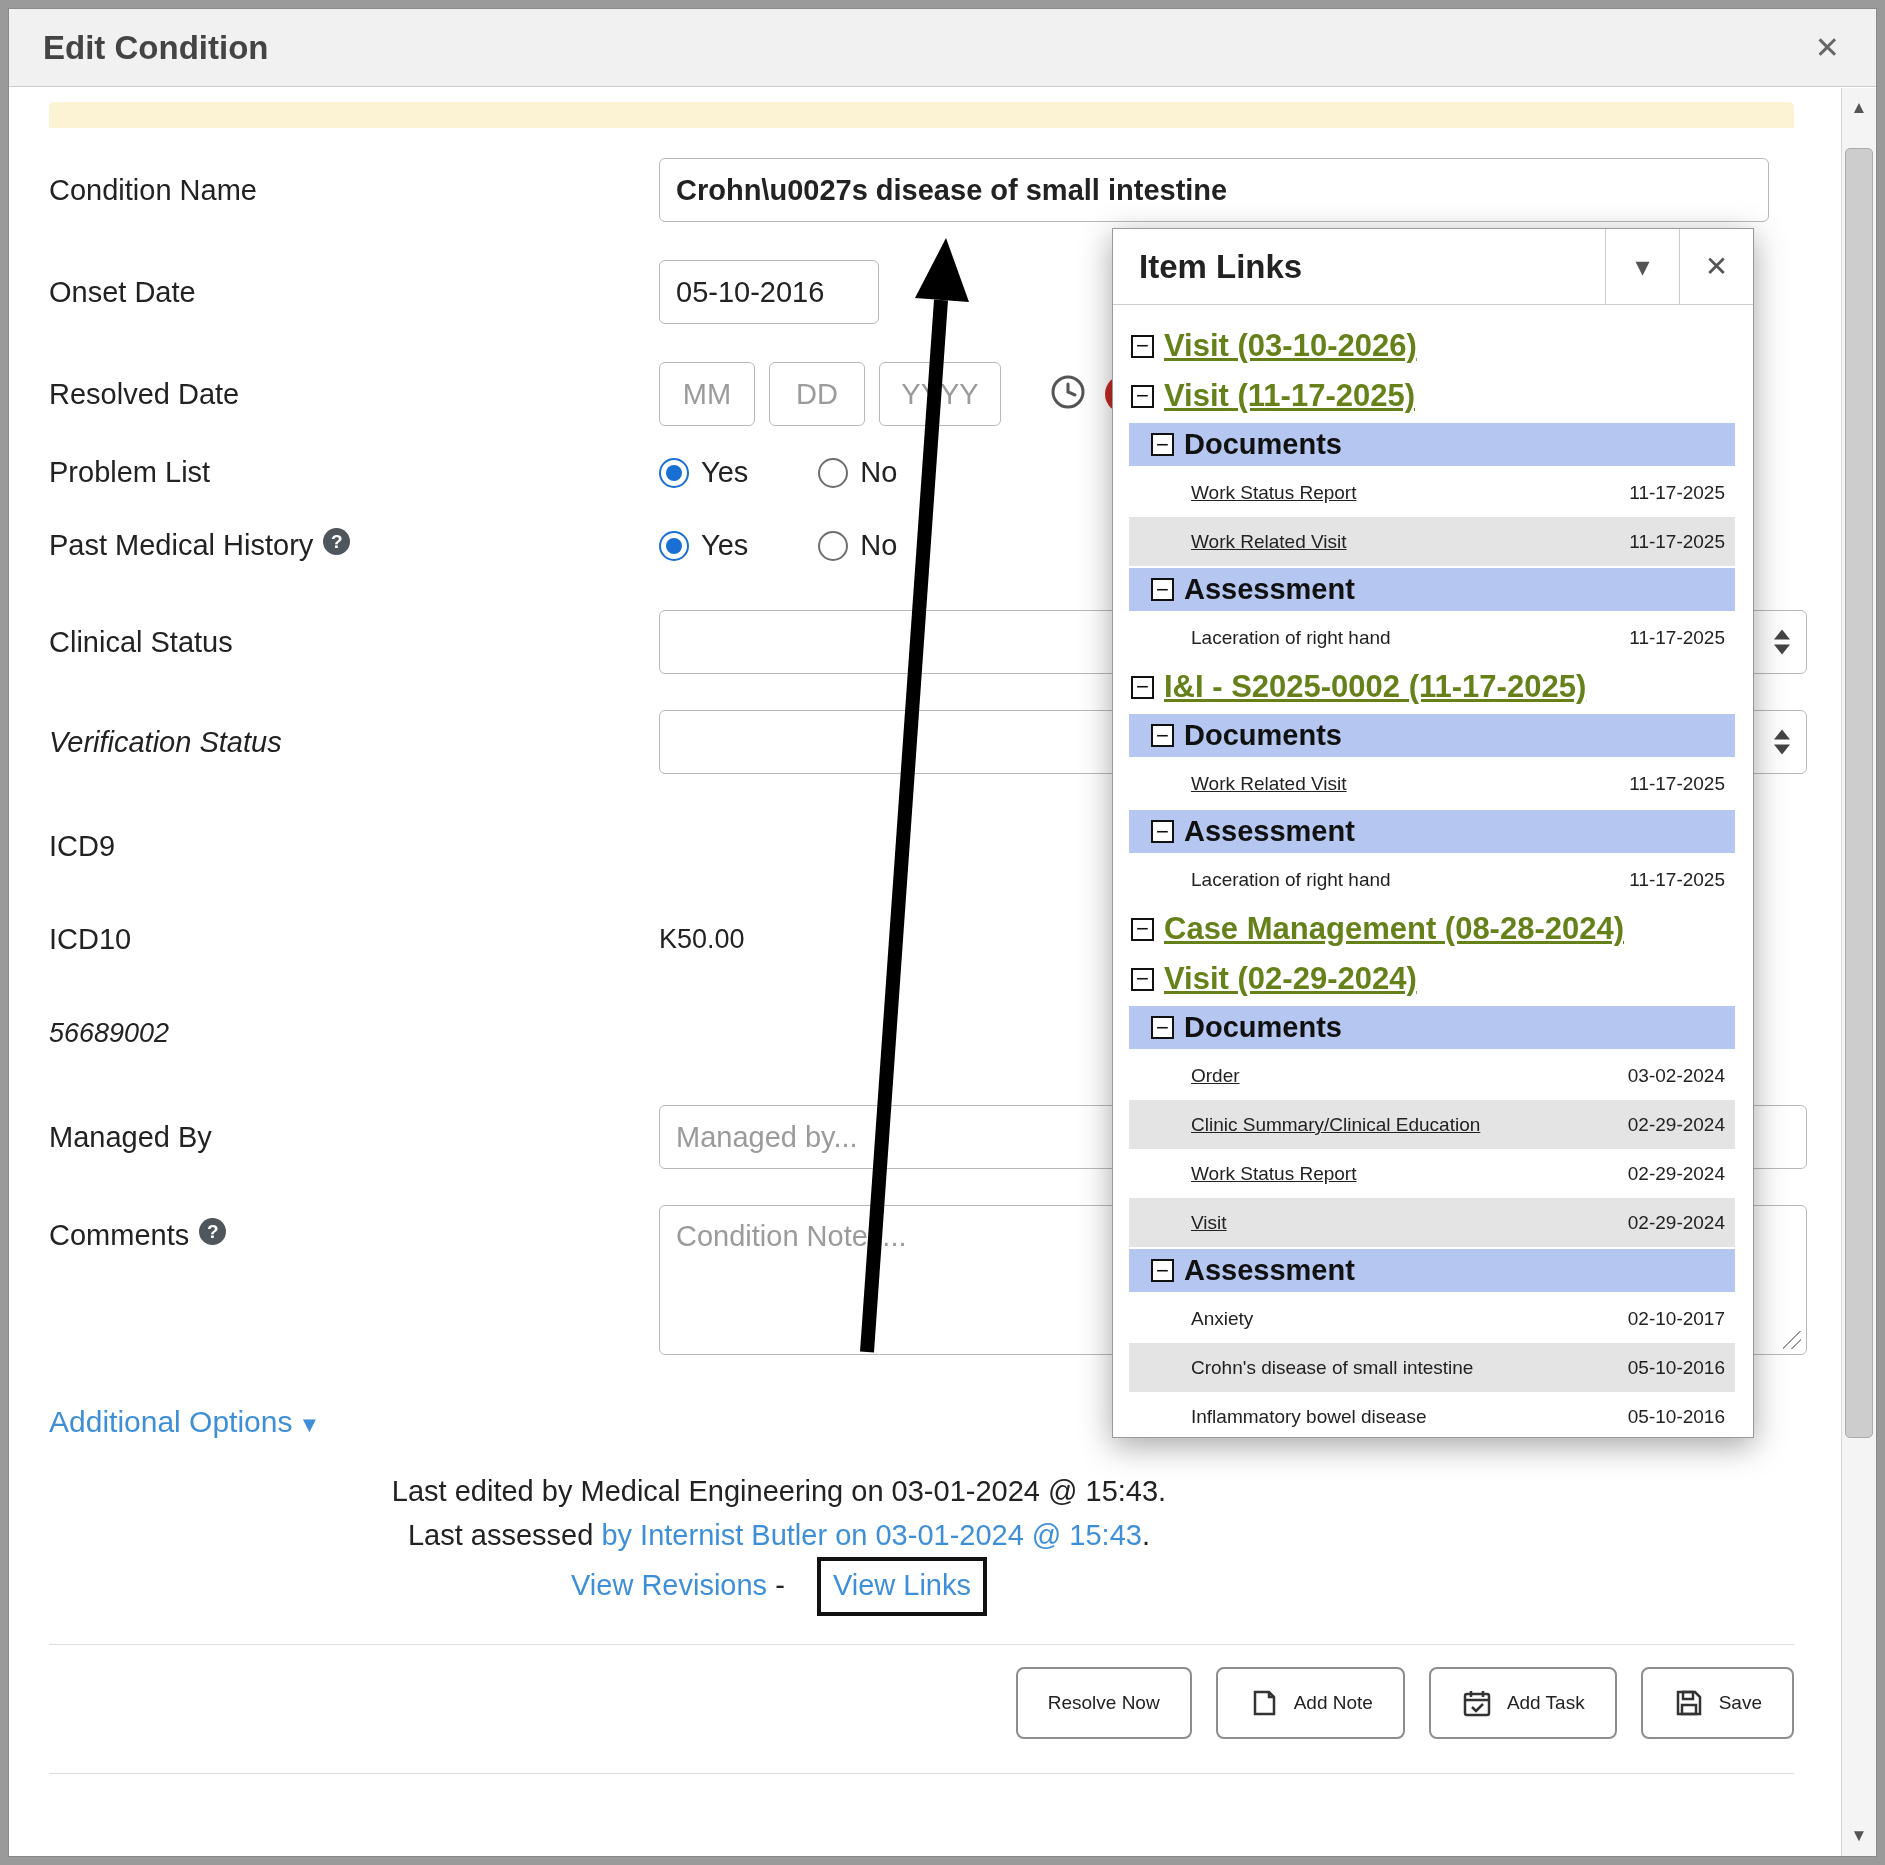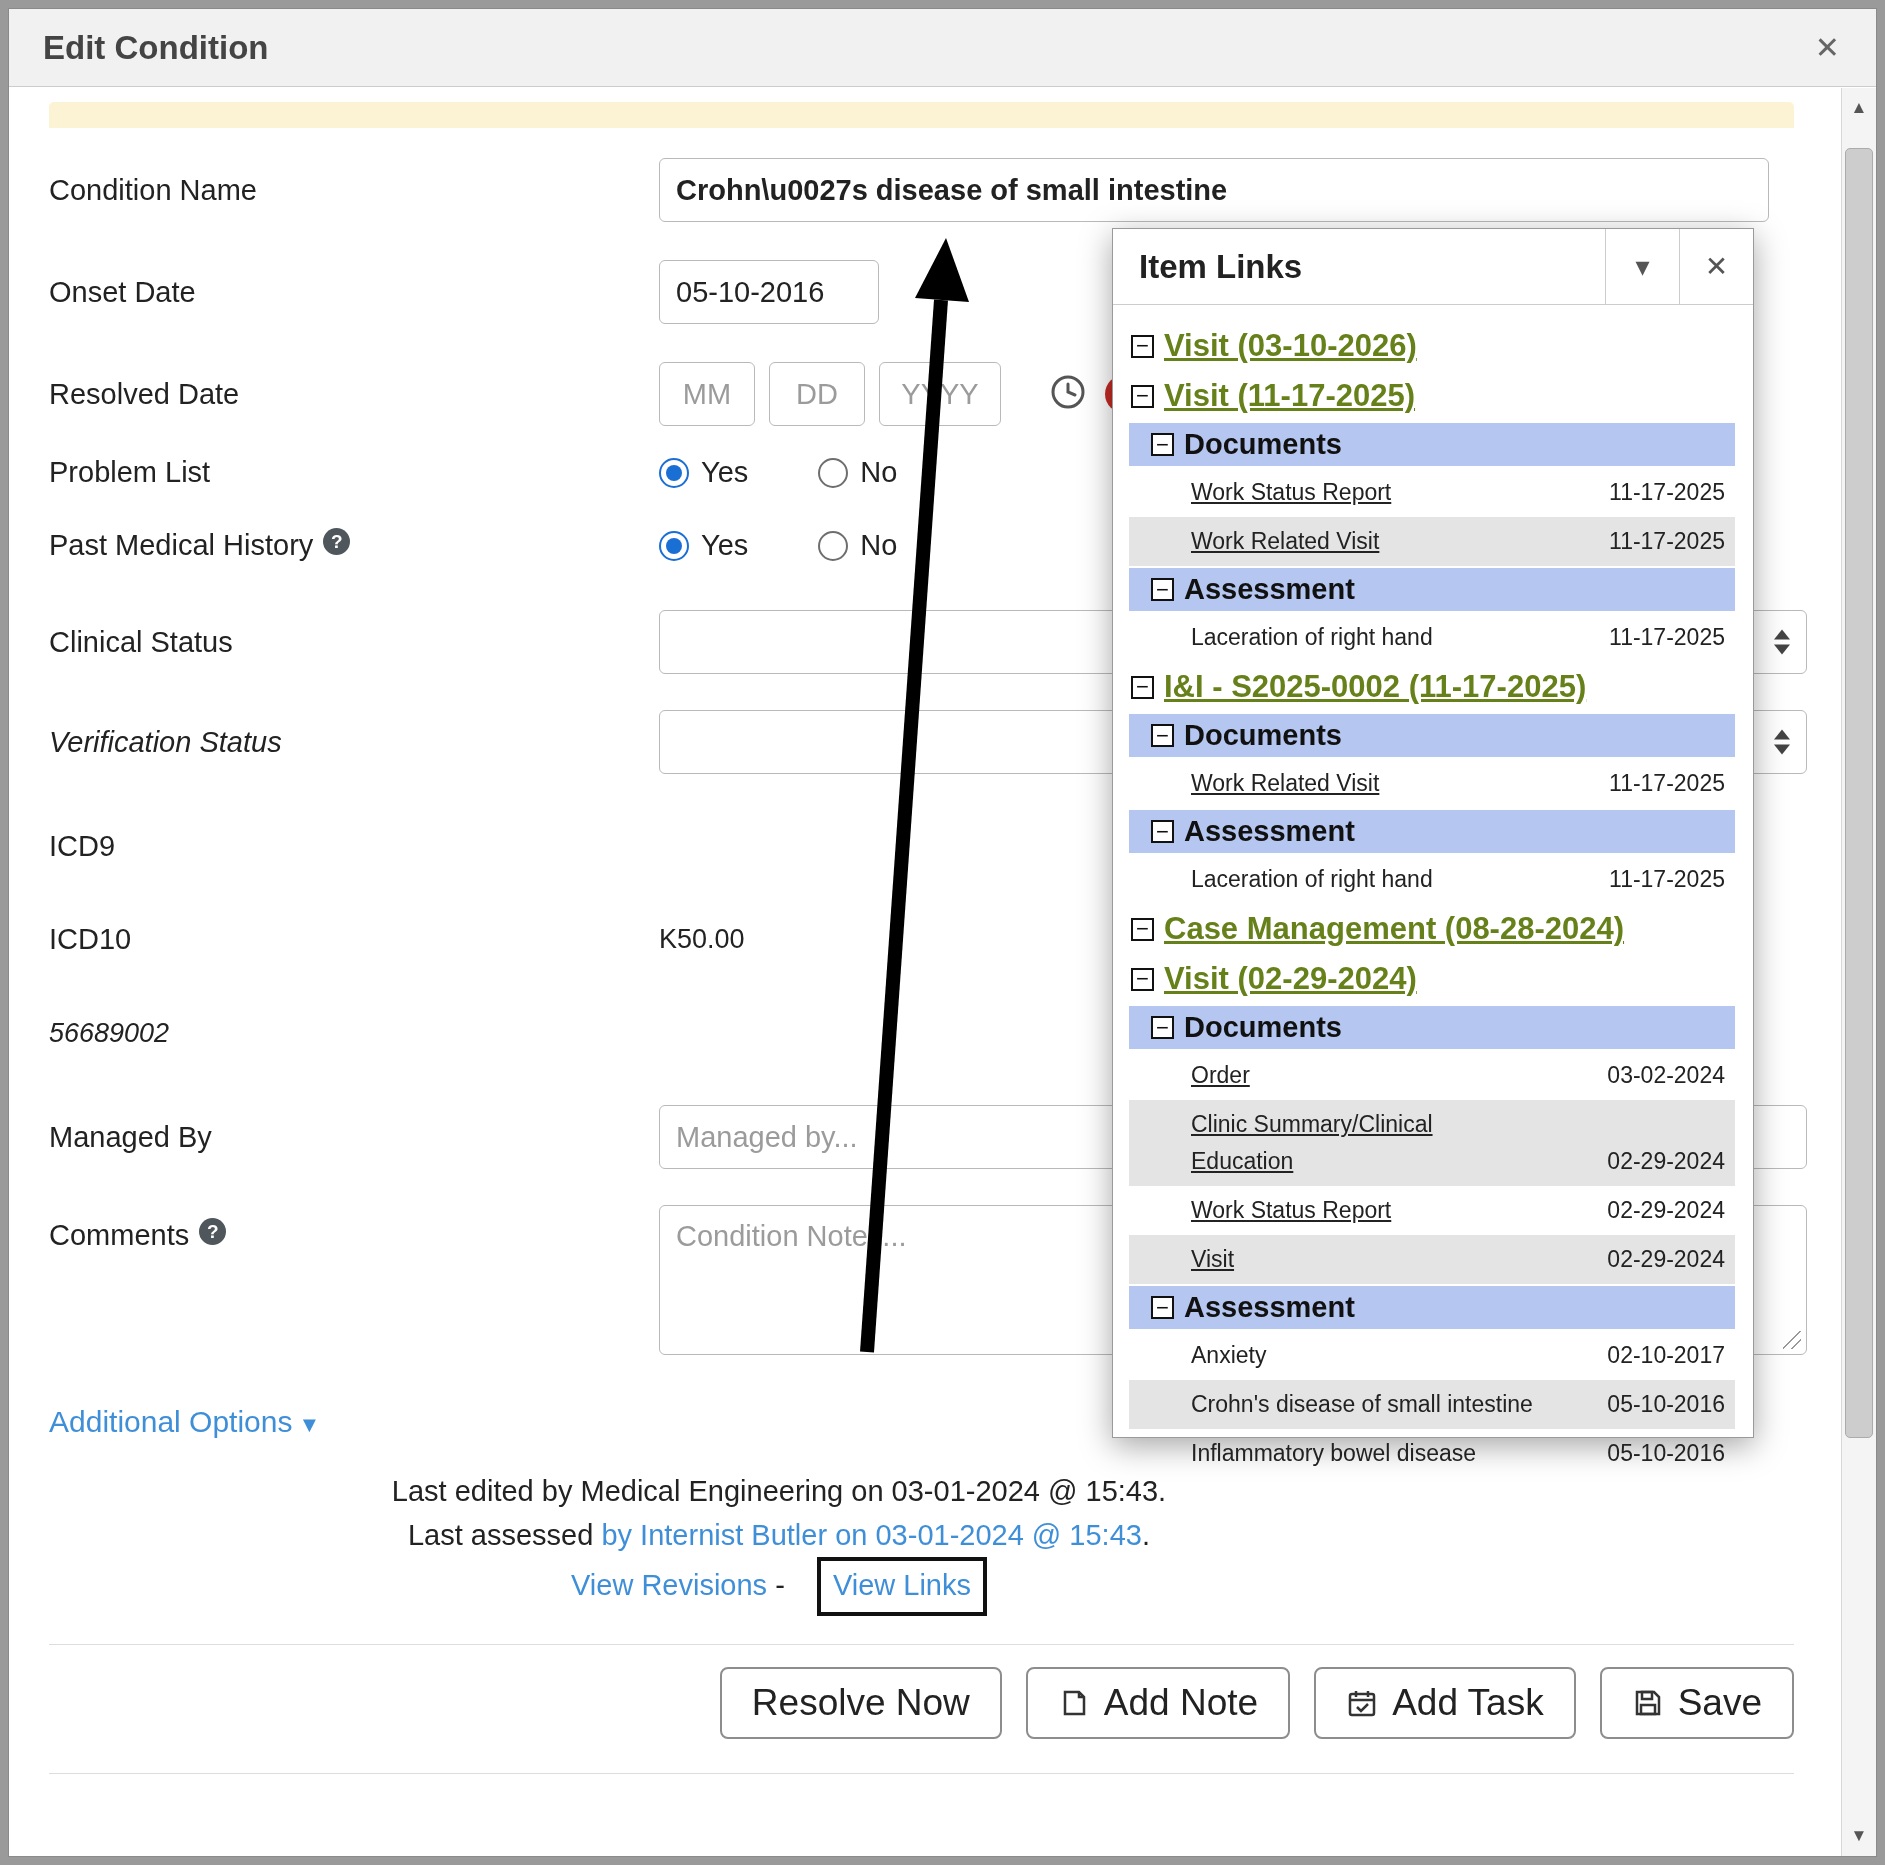--- a/index.html
+++ b/index.html
@@ -75,21 +75,21 @@
   .meta { width: 1460px; text-align: center; font-size: 29px; color: #222; line-height: 44px; }
   .meta a { color: #3f8fd8; text-decoration: none; cursor: pointer; }
   .view-links-box { display: inline-block; border: 4px solid #111; padding: 2px 12px 5px 12px; margin-left: 24px; }
 
   hr.rule { border: none; border-top: 1px solid #ddd; margin: 28px 0 0 0; }
 
   
   .actions { display: flex; justify-content: flex-end; gap: 24px; margin-top: 22px; }
   .btn { display: inline-flex; align-items: center; gap: 14px; height: 72px; padding: 0 30px;
     border: 2px solid #8d8d8d; border-radius: 8px; background: #fff; font-family: inherit;
-    font-size: 37px; color: #222; cursor: pointer; }
+    font-size: 19px; color: #222; cursor: pointer; }
   .btn svg { display: block; }
 
   
   .scrollbar { position: absolute; top: 79px; right: 0; bottom: 0; width: 35px; background: #f4f4f4;
     border-left: 1px solid #d8d8d8; }
   .sb-arrow { position: absolute; left: 0; right: 0; height: 36px; display: flex; align-items: center;
     justify-content: center; font-size: 17px; color: #555; cursor: pointer; }
   .sb-arrow.up { top: 2px; } .sb-arrow.down { bottom: 2px; }
   .sb-thumb { position: absolute; left: 3px; right: 3px; top: 60px; height: 1290px; background: #cdcdcd;
     border: 1px solid #ababab; border-radius: 5px; cursor: pointer; }
@@ -103,21 +103,21 @@
     justify-content: center; font-size: 28px; color: #555; cursor: pointer; background: #fff; }
   .popup-content { padding: 16px 14px 0 12px; }
 
   .bm { display: inline-flex; width: 23px; height: 23px; border: 2px solid #111; align-items: center;
     justify-content: center; font-size: 22px; line-height: 1; color: #111; flex: 0 0 auto; cursor: pointer;
     font-weight: normal; background: #fff; }
   .tl-link { display: flex; align-items: center; gap: 10px; padding: 7px 0 7px 6px; }
   .tl-link a { font-size: 31px; font-weight: bold; color: #66801a; text-decoration: underline; cursor: pointer; }
   .tl-sec { display: flex; align-items: center; gap: 10px; background: #b5c7f0; padding: 5px 10px 5px 22px;
     margin: 2px 4px 2px 4px; font-weight: bold; font-size: 29px; color: #111; }
-  .tl-item { display: flex; align-items: flex-end; padding: 6px 10px 6px 62px; margin: 0 4px; font-size: 23px; color: #222; }
+  .tl-item { display: flex; align-items: flex-start; padding: 6px 10px 6px 62px; margin: 0 4px; font-size: 19px; color: #222; }
   .tl-item.shaded { background: #e4e4e4; }
   .tl-item .tl-label { flex: 1; padding-right: 14px; line-height: 37px; }
   .tl-item .tl-label.doc { text-decoration: underline; cursor: pointer; }
   .tl-item .tl-date { flex: 0 0 172px; text-align: right; line-height: 37px; }
 
   
   .arrow-svg { position: absolute; inset: 0; width: 100%; height: 100%; pointer-events: none; z-index: 40; }
 </style>
 </head>
 <body>

